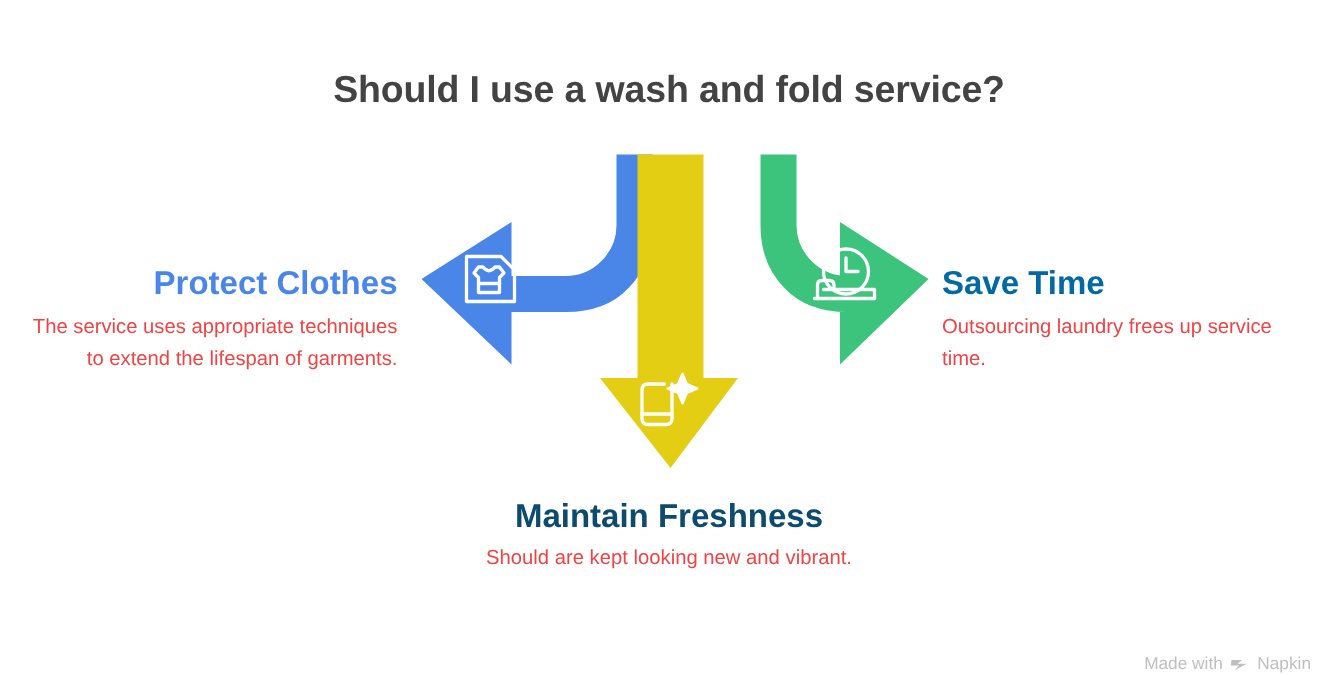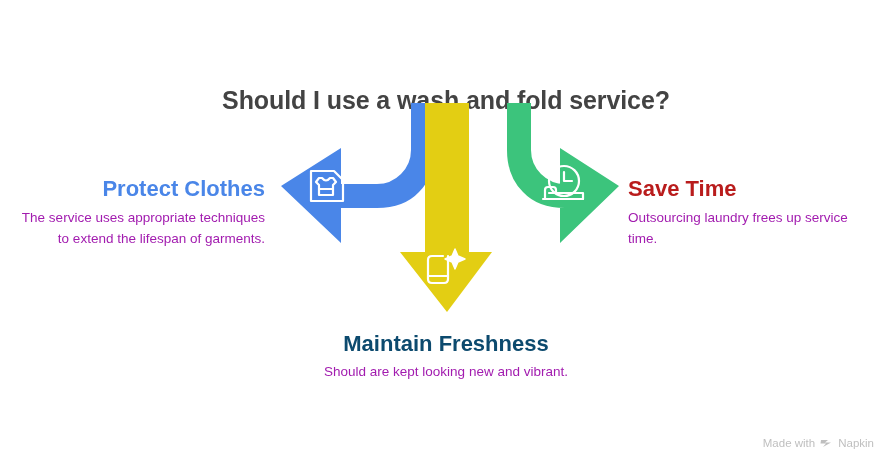--- a/index.html
+++ b/index.html
@@ -30,21 +30,20 @@
   .title {
     position: absolute;
     left: 0;
     top: 46px;
     width: 892px;
     text-align: center;
     font-size: 25px;
     font-weight: bold;
     color: #434343;
     letter-spacing: -0.1px;
-    margin-top: 40px;
   }
 
   
   .diagram {
     position: absolute;
     left: 0;
     top: 0;
     width: 892px;
     height: 450px;
   }
@@ -52,21 +51,21 @@
   
   .node-label {
     position: absolute;
     font-size: 22px;
     font-weight: bold;
     line-height: 1.2;
   }
   .node-desc {
     position: absolute;
     font-size: 13.5px;
-    color: #a21caf;
+    color: #ef4444;
     line-height: 1.52;
   }
 
   
   .label-left {
     left: 30px;
     top: 176px;
     width: 235px;
     text-align: right;
     color: #4a86e8;
@@ -77,21 +76,21 @@
     width: 245px;
     text-align: right;
   }
 
   
   .label-right {
     left: 628px;
     top: 176px;
     width: 250px;
     text-align: left;
-    color: #b91c1c;
+    color: #0369a1;
   }
   .desc-right {
     left: 628px;
     top: 208px;
     width: 225px;
     text-align: left;
   }
 
   
   .label-bottom {

